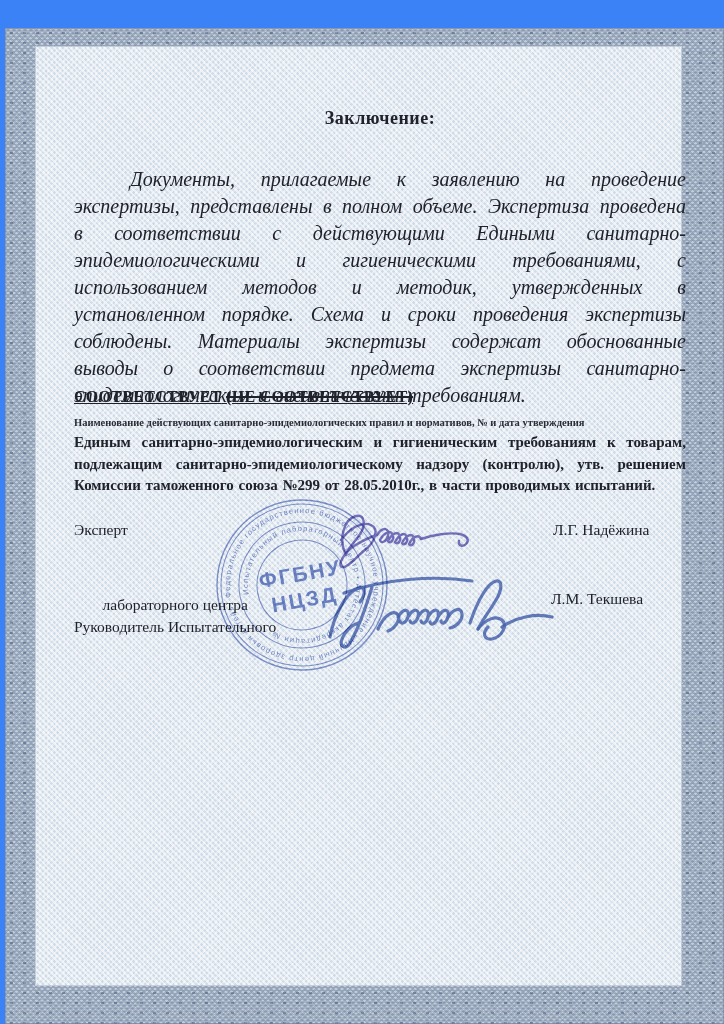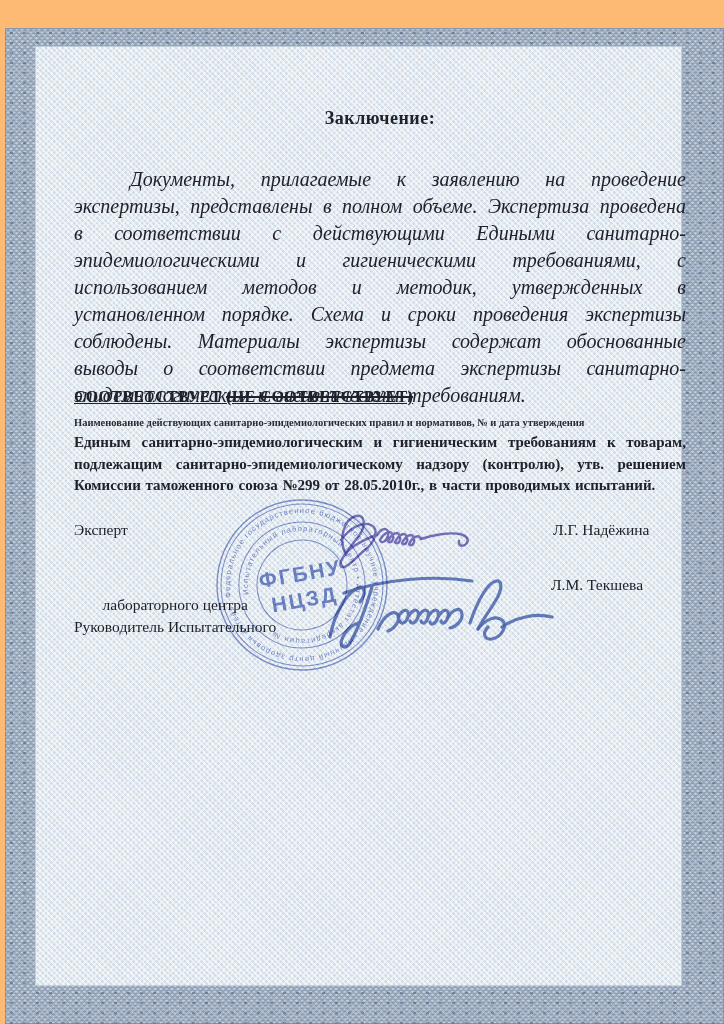--- a/index.html
+++ b/index.html
@@ -3,21 +3,21 @@
 <meta charset="utf-8">
 <style>
   html,body{margin:0;padding:0;}
   body{
     width:724px;height:1024px;
     background:#ffffff;
     font-family:"Liberation Serif", serif;
     position:relative;
     overflow:hidden;
   }
-  .scan{position:absolute;inset:0;background:#fdba74;}
+  .scan{position:absolute;inset:0;background:#3b82f6;}
 
   
   .frame{
     position:absolute;top:28px;left:5px;right:0;bottom:0;
     background:
       radial-gradient(rgba(62,80,110,.45) 1.2px, rgba(62,80,110,0) 1.8px),
       repeating-linear-gradient(45deg, rgba(120,138,165,.40) 0 2px, rgba(120,138,165,0) 2px 4px),
       repeating-linear-gradient(-45deg, rgba(120,138,165,.40) 0 2px, rgba(120,138,165,0) 2px 4px),
       repeating-linear-gradient(0deg, rgba(90,108,140,.25) 0 1px, rgba(90,108,140,0) 1px 3px),
       #c2cdda;
@@ -52,21 +52,21 @@
   .annotation{font-size:10.5px;line-height:13px;margin-top:10px;color:#2a2c36;font-weight:bold;}
   .requirements{
     margin:3px 0 0 0;font-size:15px;font-weight:bold;
     text-align:justify;line-height:21.5px;word-spacing:1px;
   }
 
   .sig-label{position:absolute;font-size:15.5px;line-height:22px;text-align:center;}
   .lbl-expert{top:519px;left:74px;}
   .lbl-head{top:594px;left:74px;}
   .name-nadezhina{top:519px;left:553px;}
-  .name-teksheva{top:574px;left:551px;}
+  .name-teksheva{top:588px;left:551px;}
 
   .stamp{
     position:absolute;left:214px;top:497px;width:176px;height:176px;
     mix-blend-mode:multiply;opacity:.92;
   }
   .sc{fill:none;stroke:#5b74c2;stroke-width:1;opacity:.8;}
   .sc-outer{stroke-width:1.4;}
   .ring-text{font-family:"Liberation Sans",sans-serif;font-size:7.6px;letter-spacing:1.1px;fill:#5b74c2;opacity:.85;}
   .stamp-center{font-family:"Liberation Sans",sans-serif;font-weight:bold;font-size:21px;letter-spacing:2px;fill:#5b74c2;text-anchor:middle;opacity:.92;}
 

